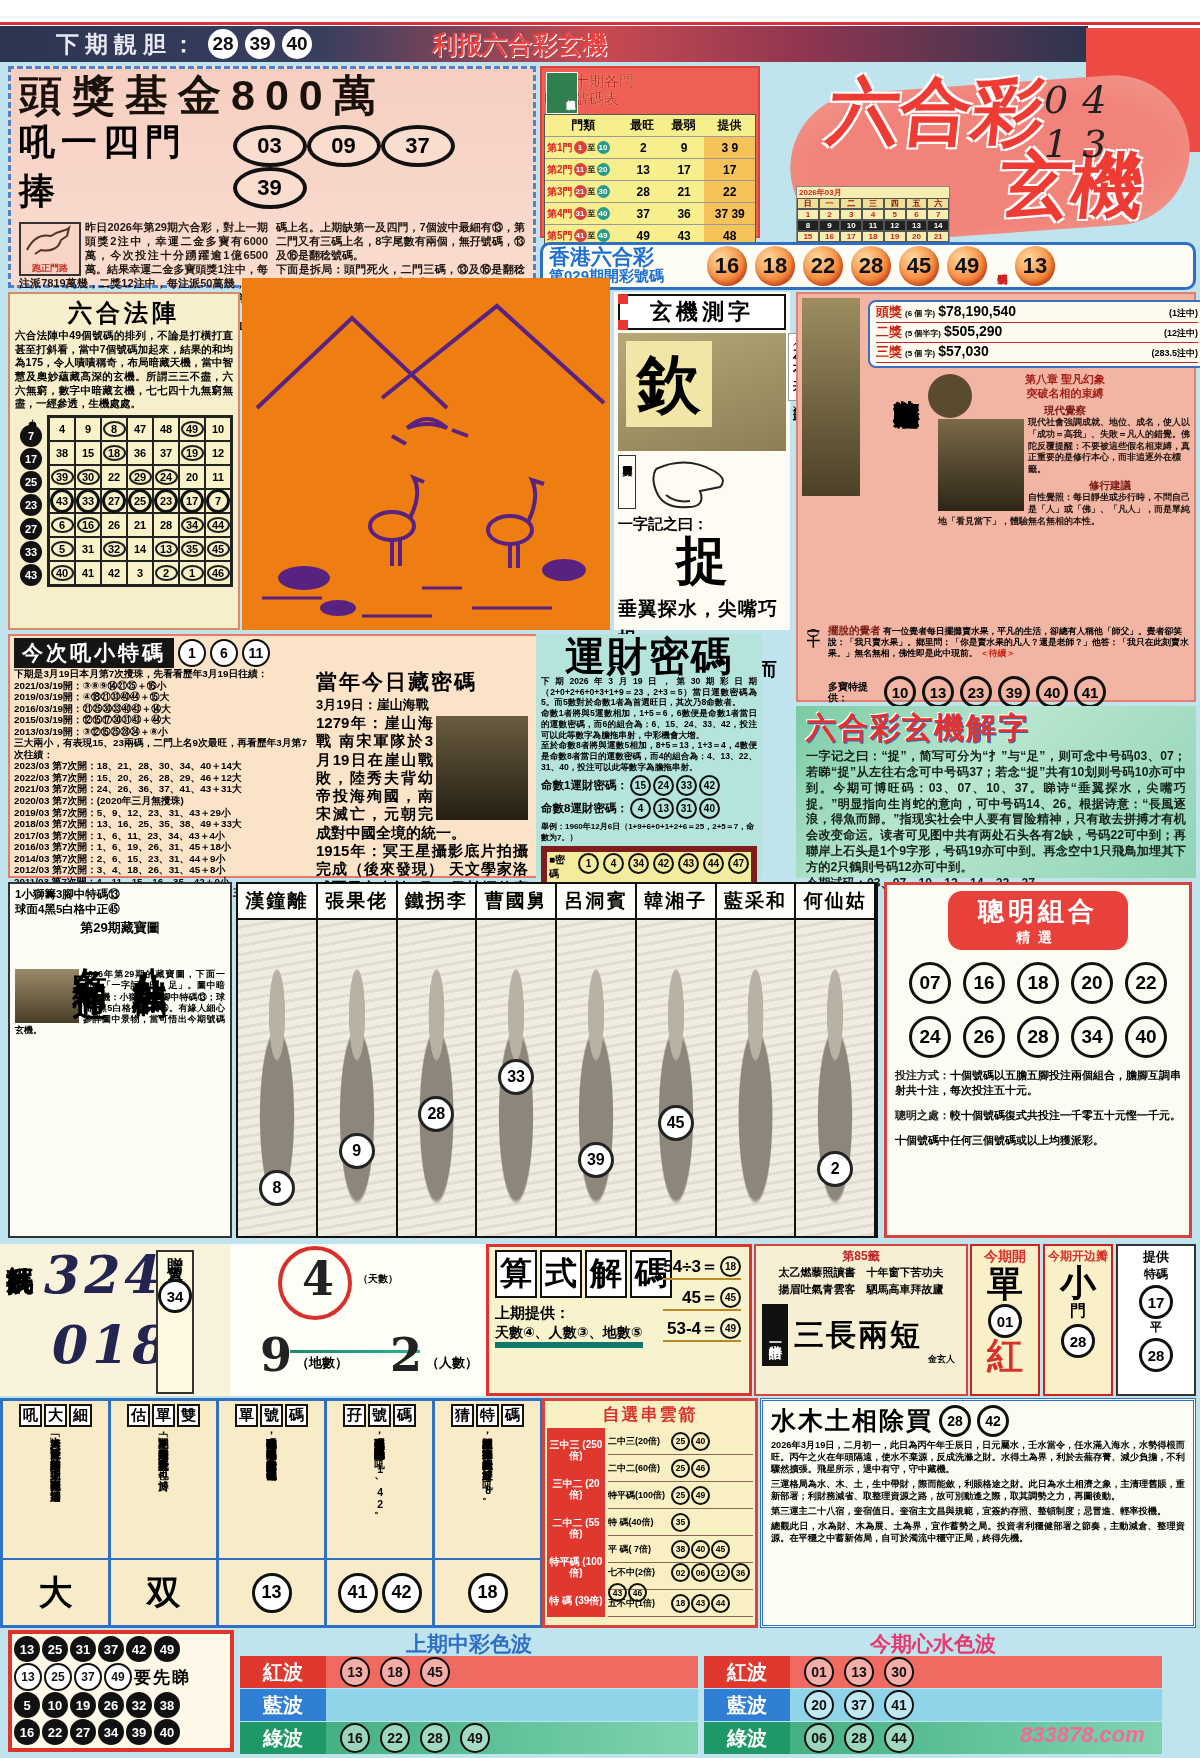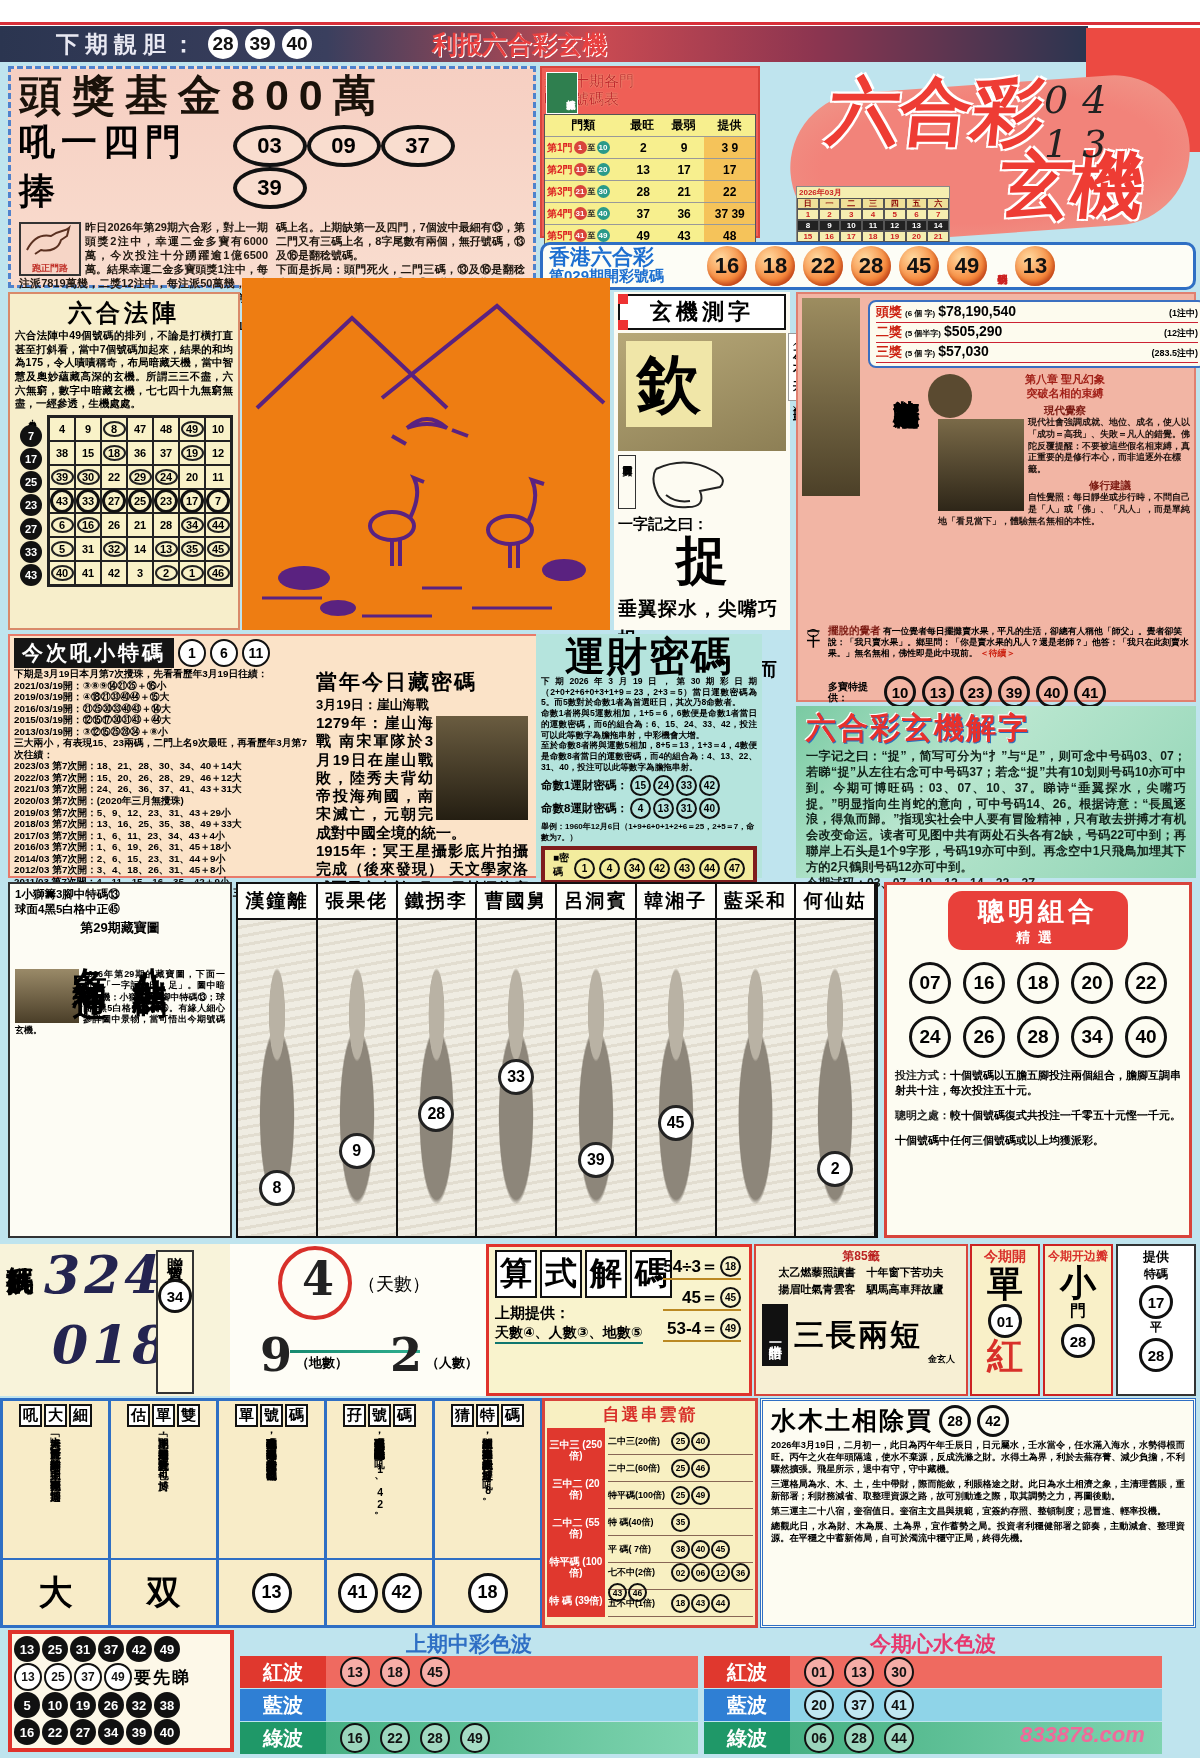--- a/index.html
+++ b/index.html
@@ -117,21 +117,21 @@
   .on-entry{font-size:15px;font-weight:bold;line-height:1.22;text-align:justify;}
   .on-photo{float:right;width:92px;height:104px;background:linear-gradient(180deg,#6a5c40,#241e12);margin:2px 0 2px 3px;}
   .hist-line{white-space:nowrap;overflow:hidden;}
   
   .caifu{left:536px;top:634px;width:226px;height:244px;background:#b5e4dd;padding:2px 5px;}
   .cf-title{font-size:40px;font-weight:bold;letter-spacing:2px;line-height:1.0;text-align:center;}
   .cf-p{font-size:8.6px;font-weight:bold;line-height:1.25;text-align:justify;}
   .cf-k{font-size:11.5px;font-weight:bold;display:flex;align-items:center;gap:2px;margin-top:2px;}
   .mcirc{border:2px solid #111;border-radius:50%;width:17px;height:17px;display:inline-flex;align-items:center;justify-content:center;font-size:10px;font-weight:bold;}
   .cf-ex{font-size:8px;font-weight:bold;margin-top:2px;}
-  .cf-bottom{display:flex;align-items:flex-end;gap:3px;background:#f3ec9e;border:4px solid #7f1d1d;margin-top:3px;padding:1px 8px;}
+  .cf-bottom{display:flex;align-items:flex-start;gap:3px;background:#f3ec9e;border:6px solid #7f1d1d;margin-top:3px;padding:1px 2px;}
   
   .imm-left{left:8px;top:882px;width:224px;height:356px;background:#fdfcf4;border:2px solid #333;padding:3px 5px;}
   .il-line{font-size:11.5px;font-weight:bold;}
   .il-mid{font-size:13px;font-weight:bold;text-align:center;margin-top:2px;}
   .il-vtitle{display:flex;justify-content:center;gap:14px;margin:4px 0;}
   .il-vcol{writing-mode:vertical-rl;text-orientation:upright;font-size:34px;font-weight:bold;font-family:"DejaVu Serif",serif;letter-spacing:6px;}
   .il-thumb{float:left;width:64px;height:54px;background:linear-gradient(180deg,#9a8a68,#4a3e28);margin:0 4px 2px 0;}
   .il-p{font-size:9px;font-weight:bold;line-height:1.25;text-align:justify;}
   .imm-strip{left:236px;top:882px;width:642px;height:356px;display:flex;border:2px solid #111;background:#fff;}
   .imm-col{width:80.25px;border-right:2px solid #111;display:flex;flex-direction:column;}
@@ -153,31 +153,31 @@
   .fl-hand{font-family:"DejaVu Serif",serif;font-style:italic;font-weight:bold;color:#242450;}
   .fl-h1{position:absolute;left:44px;top:0px;font-size:52px;letter-spacing:4px;}
   .fl-h2{position:absolute;left:52px;top:70px;font-size:52px;letter-spacing:4px;}
   .fl-giver{position:absolute;left:156px;top:6px;width:34px;height:138px;border:2px solid #333;background:#fdf8e0;display:flex;flex-direction:column;align-items:center;padding-top:2px;}
   .fl-gname{writing-mode:vertical-rl;text-orientation:upright;font-size:15px;font-weight:bold;}
   .fl-gift{font-size:16px;font-weight:bold;margin-top:2px;}
   .strips{left:230px;top:1244px;width:256px;height:152px;background:#fefdf6;}
   .st-big{font-family:"DejaVu Serif",serif;font-weight:bold;color:#222;}
   .st-ring{position:absolute;left:48px;top:2px;width:66px;height:66px;border:4px solid #d8302a;border-radius:50%;}
   .st-n1{position:absolute;left:72px;top:8px;font-size:46px;}
-  .st-l1{position:absolute;left:128px;top:28px;font-size:18px;font-weight:normal;text-align:center;}
+  .st-l1{position:absolute;left:128px;top:28px;font-size:10px;font-weight:bold;text-align:center;}
   .st-n2{position:absolute;left:30px;top:84px;font-size:46px;}
   .st-l2{position:absolute;left:66px;top:110px;font-size:13px;font-weight:bold;}
   .st-n3{position:absolute;left:160px;top:84px;font-size:46px;}
   .st-l3{position:absolute;left:196px;top:110px;font-size:13px;font-weight:bold;}
   .st-line{position:absolute;left:60px;top:106px;width:130px;height:3px;background:linear-gradient(90deg,#188a70,#30b090);}
   .suanshi{left:486px;top:1244px;width:266px;height:152px;background:#f9f3cd;border:3px solid #e0332c;padding:3px 6px;}
   .ss-title{display:flex;gap:3px;}
   .ss-ch{border:2px solid #111;font-size:32px;font-weight:bold;padding:0 3px;background:#fff;}
   .ss-last{font-size:15px;font-weight:bold;margin-top:6px;}
-  .ss-val{font-size:14px;font-weight:bold;border-bottom:2px solid #0f766e;display:inline-block;}
+  .ss-val{font-size:14px;font-weight:bold;border-bottom:6px solid #0f766e;display:inline-block;}
   .ss-eqs{position:absolute;right:8px;top:8px;text-align:right;}
   .ss-eq{font-size:17px;font-weight:bold;border-bottom:2px solid #b82;margin-bottom:6px;display:flex;align-items:center;justify-content:flex-end;gap:2px;}
   .qian{left:754px;top:1244px;width:214px;height:152px;background:#f7efd4;border:2px solid #d8443c;padding:2px 6px;}
   .q-no{text-align:center;font-size:12px;font-weight:bold;color:#b22;}
   .q-line{font-size:11px;font-weight:bold;font-family:"DejaVu Serif",serif;text-align:center;line-height:1.5;}
   .q-hitbox{margin-top:6px;display:flex;align-items:center;gap:6px;}
   .q-hitlabel{background:#111;color:#fff;font-size:13px;font-weight:bold;padding:2px 4px;writing-mode:vertical-rl;text-orientation:upright;height:58px;text-align:center;}
   .q-hit{font-size:30px;font-weight:bold;letter-spacing:2px;}
   .q-sign{font-size:9px;font-weight:bold;align-self:flex-end;}
   .todaybox{left:970px;top:1244px;width:226px;height:152px;display:flex;gap:3px;}

